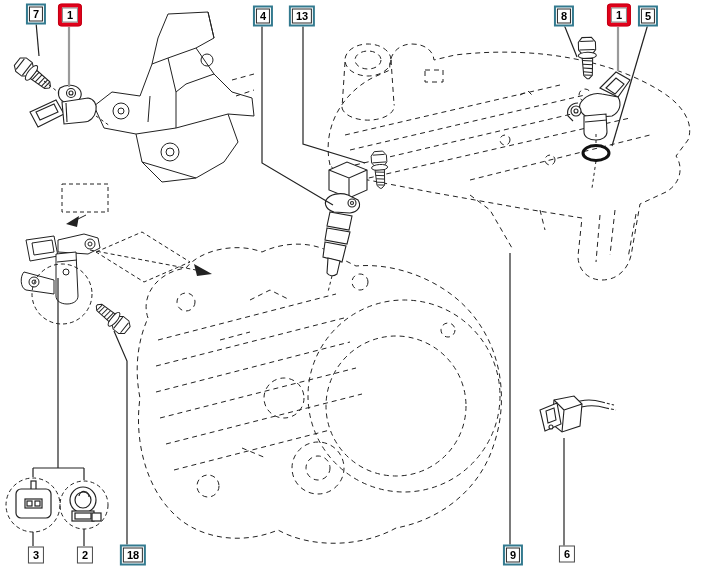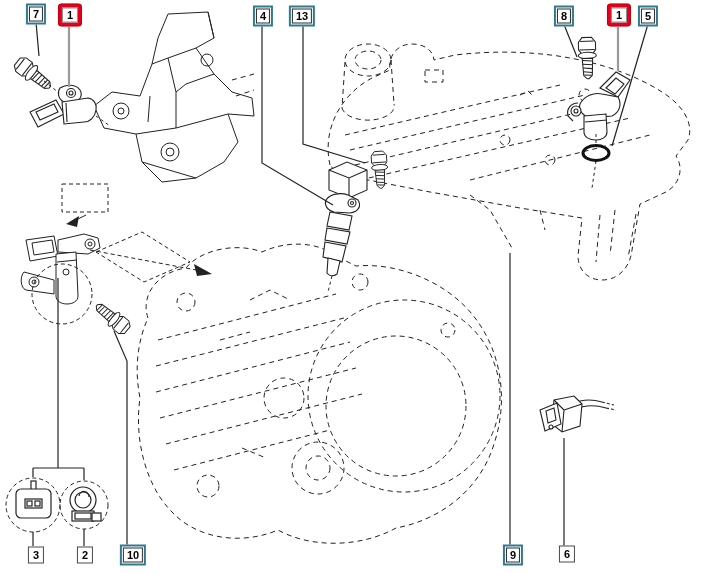--- a/index.html
+++ b/index.html
@@ -228,21 +228,21 @@
 <div class="callout teal" style="left:648px;top:16px;">
       <span class="inner">5</span>
     </div>
 <div class="callout plain" style="left:36px;top:555px;">
       <span class="inner">3</span>
     </div>
 <div class="callout plain" style="left:85px;top:555px;">
       <span class="inner">2</span>
     </div>
 <div class="callout teal" style="left:133px;top:555px;">
-      <span class="inner">10</span>
+      <span class="inner">18</span>
     </div>
 <div class="callout teal" style="left:513px;top:555px;">
       <span class="inner">9</span>
     </div>
 <div class="callout plain" style="left:567px;top:554px;">
       <span class="inner">6</span>
     </div>
 
 </div>
 

